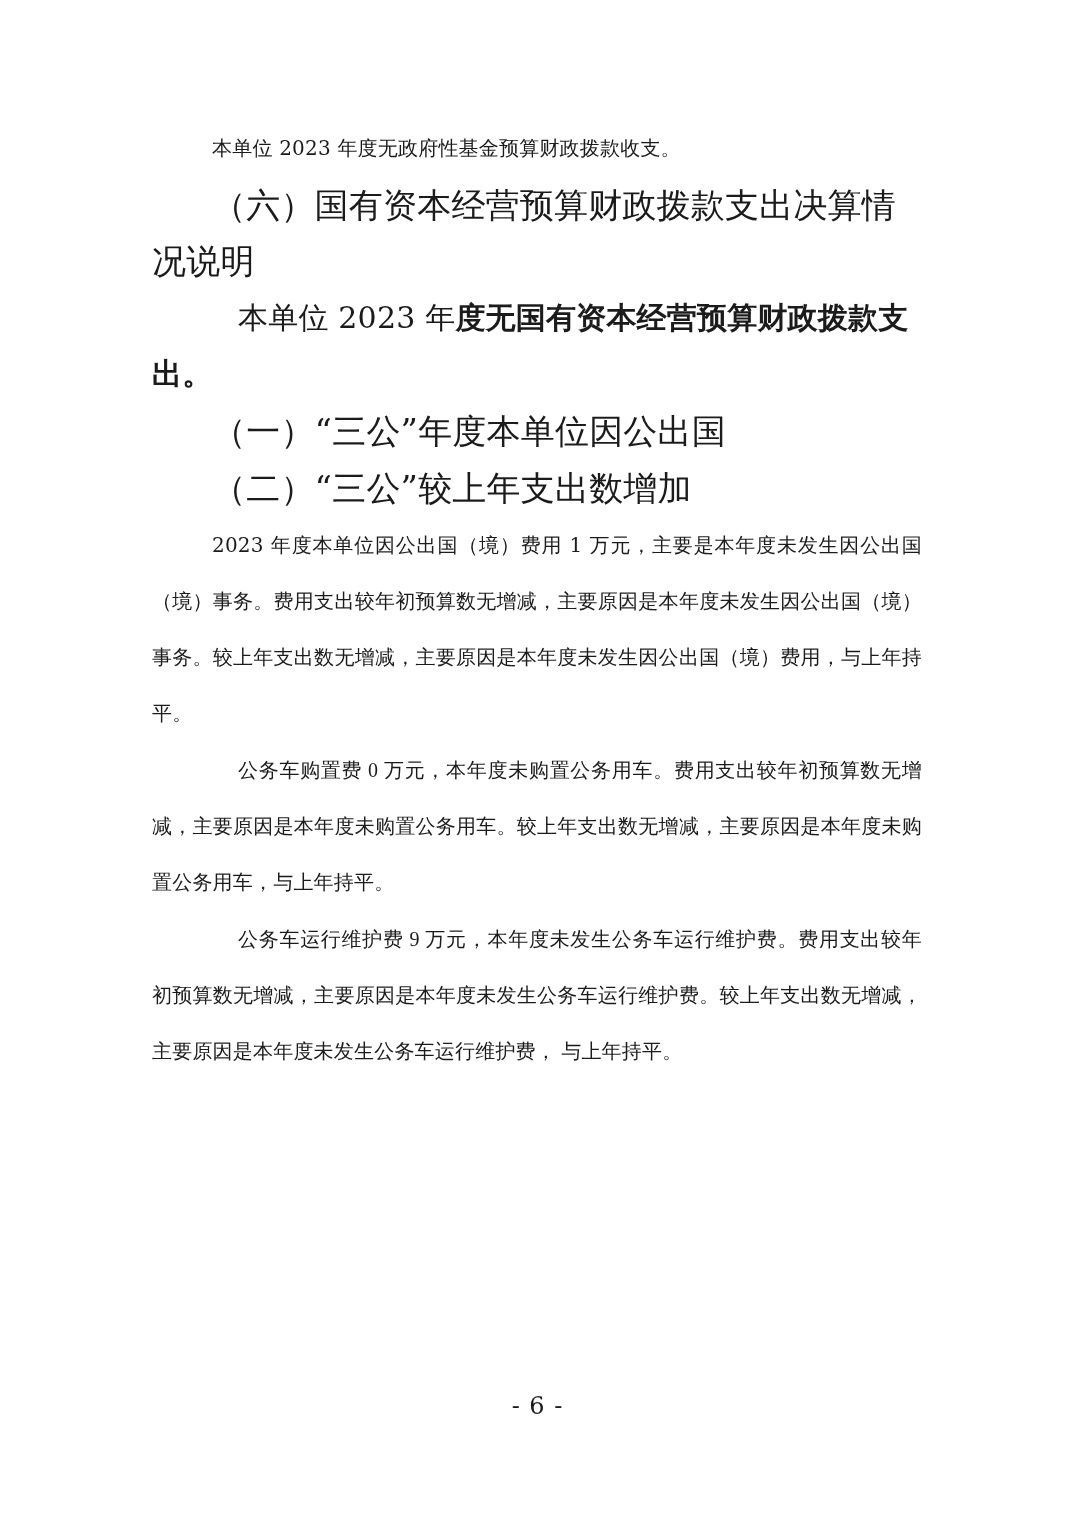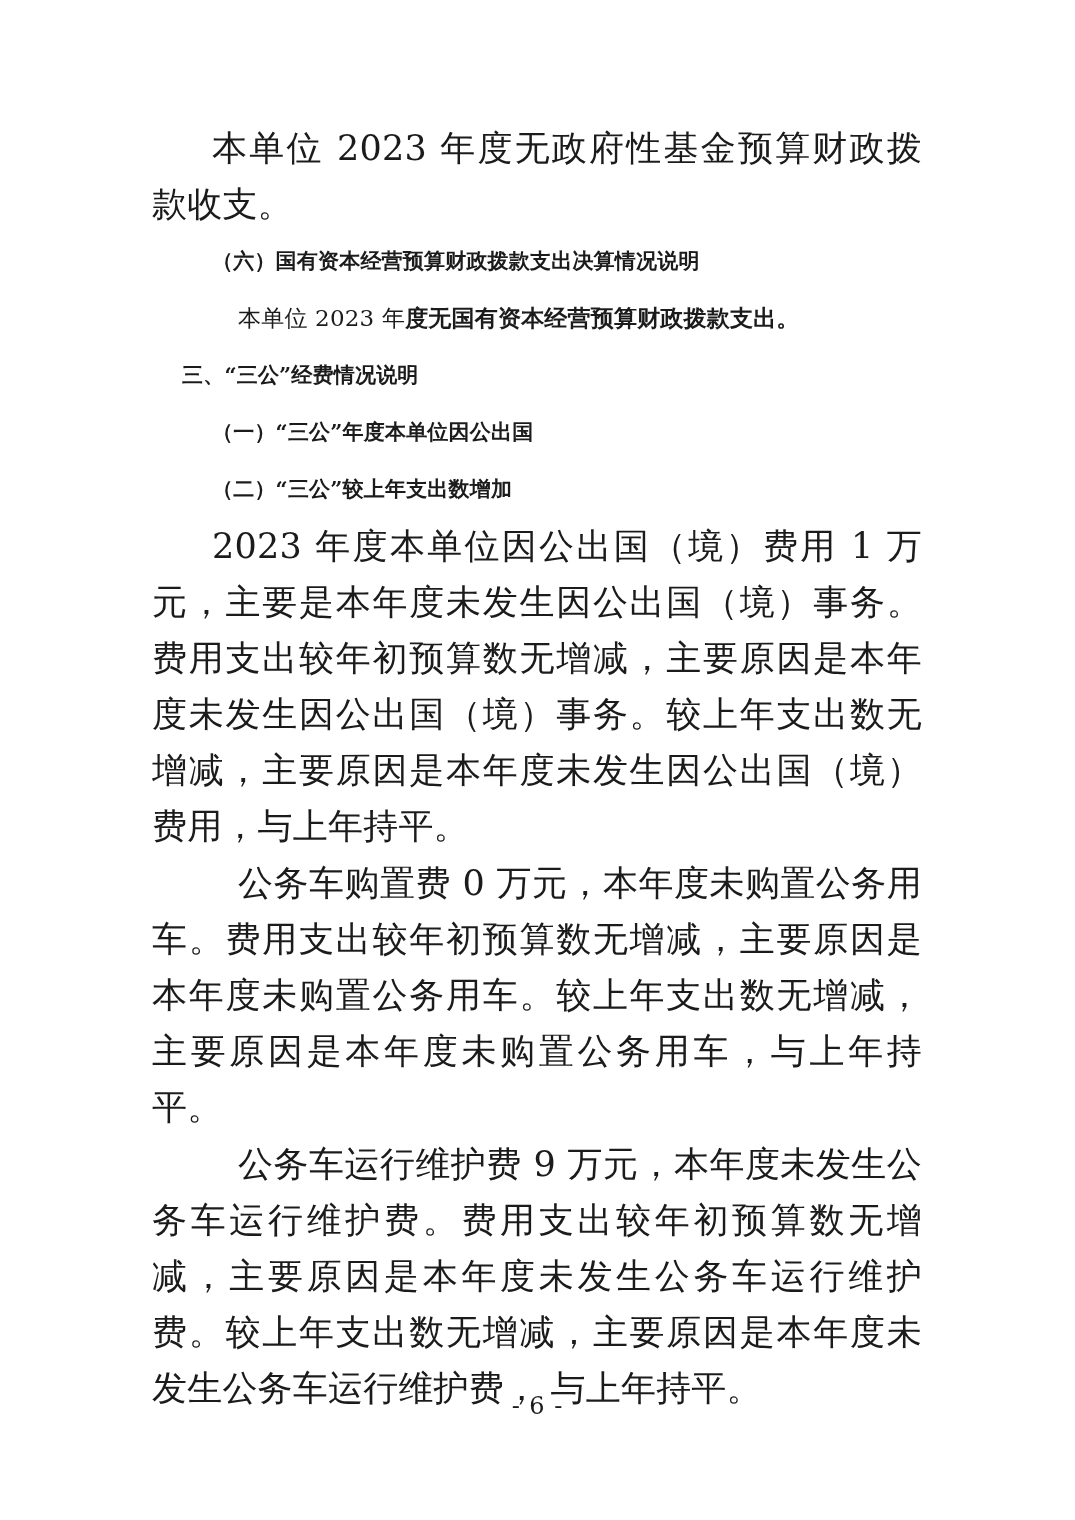--- a/index.html
+++ b/index.html
@@ -17,48 +17,49 @@
     font-family: "DejaVu Serif", "Liberation Serif", serif;
     color: #1b1b1b;
   }
   .content {
     position: absolute;
     left: 152px;
     top: 120px;
     width: 770px;
   }
   .para {
-    font-size: 35px;
+    font-size: 20px;
     line-height: 56px;
     text-align: justify;
     text-justify: inter-ideograph;
     margin: 0 0 1px 0;
     letter-spacing: 0.2px;
   }
   .para.indent {
     text-indent: 60px;
   }
   .para.indent-wide {
     text-indent: 86px;
+    font-family: Liberation Serif, serif;
   }
   .heading {
-    font-size: 21px;
+    font-size: 34px;
     line-height: 56px;
-    font-weight: bold;
+    font-weight: normal;
     margin: 0 0 1px 0;
     letter-spacing: 0.2px;
   }
   .heading.indent {
     text-indent: 60px;
   }
   .heading.indent-small {
     text-indent: 30px;
   }
   .heading-mixed {
-    font-size: 23px;
+    font-size: 30px;
     line-height: 56px;
     margin: 0 0 1px 0;
     text-indent: 86px;
     letter-spacing: 0.2px;
   }
   .heading-mixed b {
     font-weight: bold;
   }
   .footer {
     position: absolute;
@@ -80,21 +81,20 @@
   <div class="content">
 
     <p class="para indent">本单位 2023 年度无政府性基金预算财政拨款收支。</p>
 
     <p class="heading indent">（六）国有资本经营预算财政拨款支出决算情况说明</p>
 
     <p class="heading-mixed">
       <span>本单位 2023 年</span><b>度无国有资本经营预算财政拨款支出。</b>
     </p>
 
-    <p class="heading indent-small">三、“三公”经费情况说明</p>
 
     <p class="heading indent">（一）“三公”年度本单位因公出国</p>
 
 
     <p class="heading indent">（二）“三公”较上年支出数增加</p>
 
     <p class="para indent">2023 年度本单位因公出国（境）费用 1 万元，主要是本年度未发生因公出国（境）事务。费用支出较年初预算数无增减，主要原因是本年度未发生因公出国（境）事务。较上年支出数无增减，主要原因是本年度未发生因公出国（境）费用，与上年持平。</p>
 
     <p class="para indent-wide">公务车购置费 0 万元，本年度未购置公务用车。费用支出较年初预算数无增减，主要原因是本年度未购置公务用车。较上年支出数无增减，主要原因是本年度未购置公务用车，与上年持平。</p>
 

